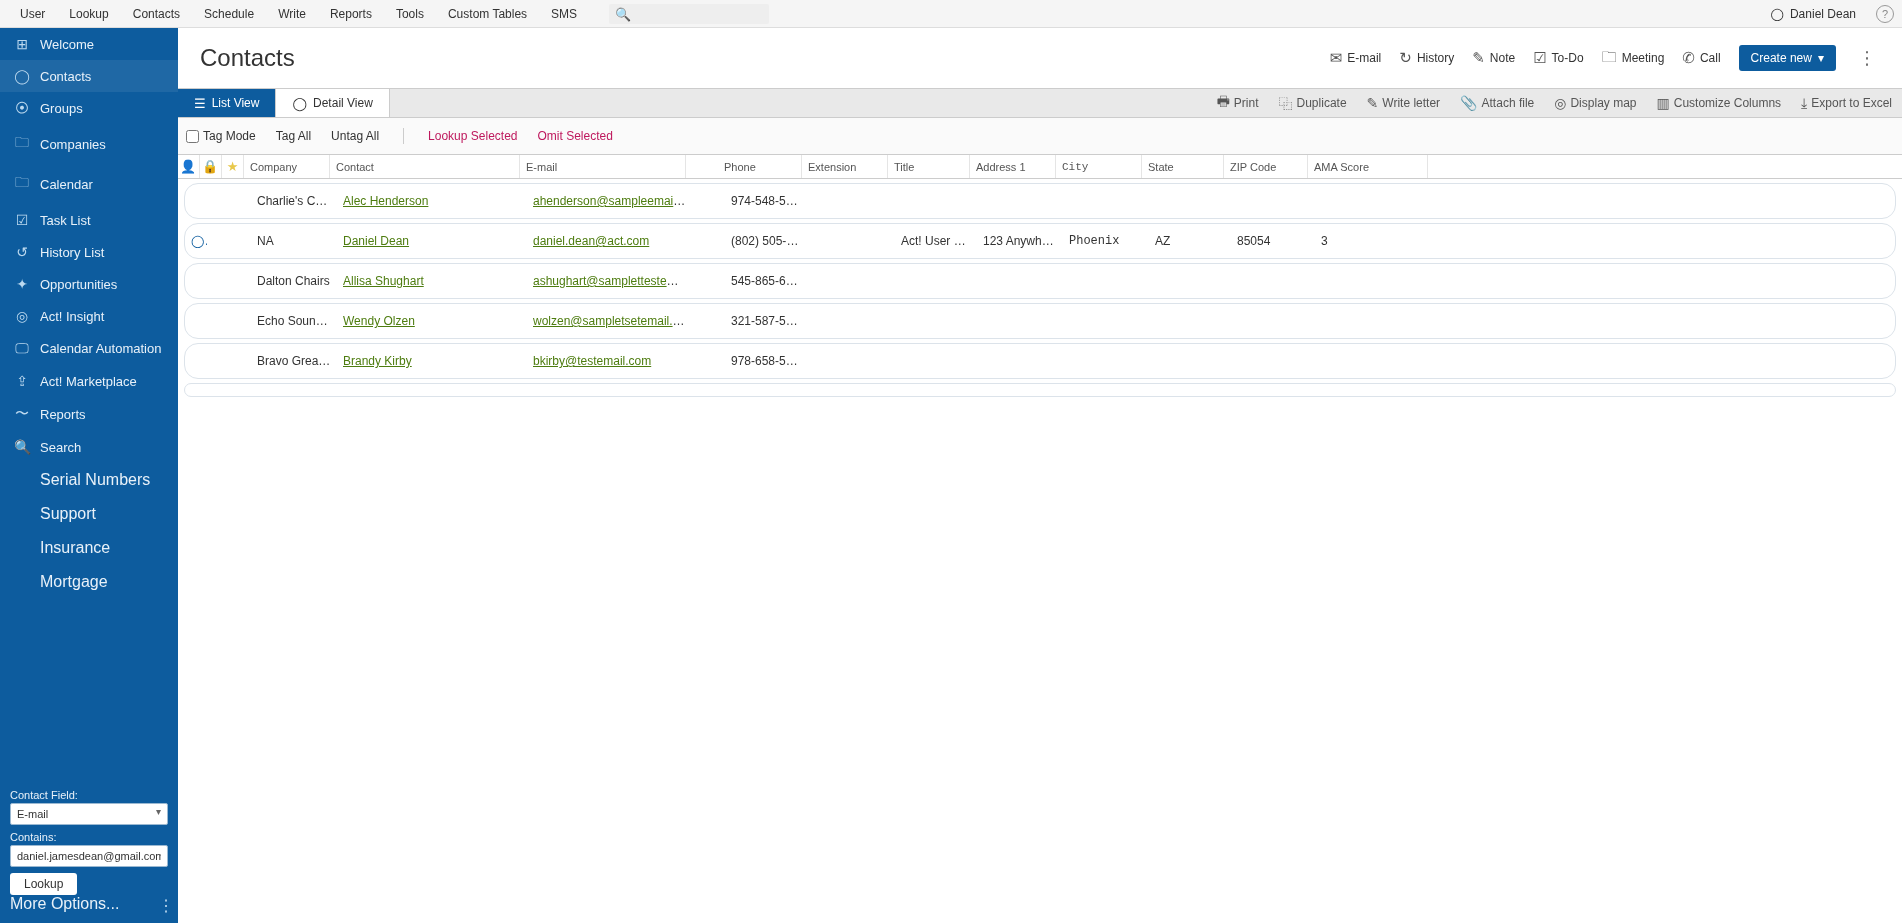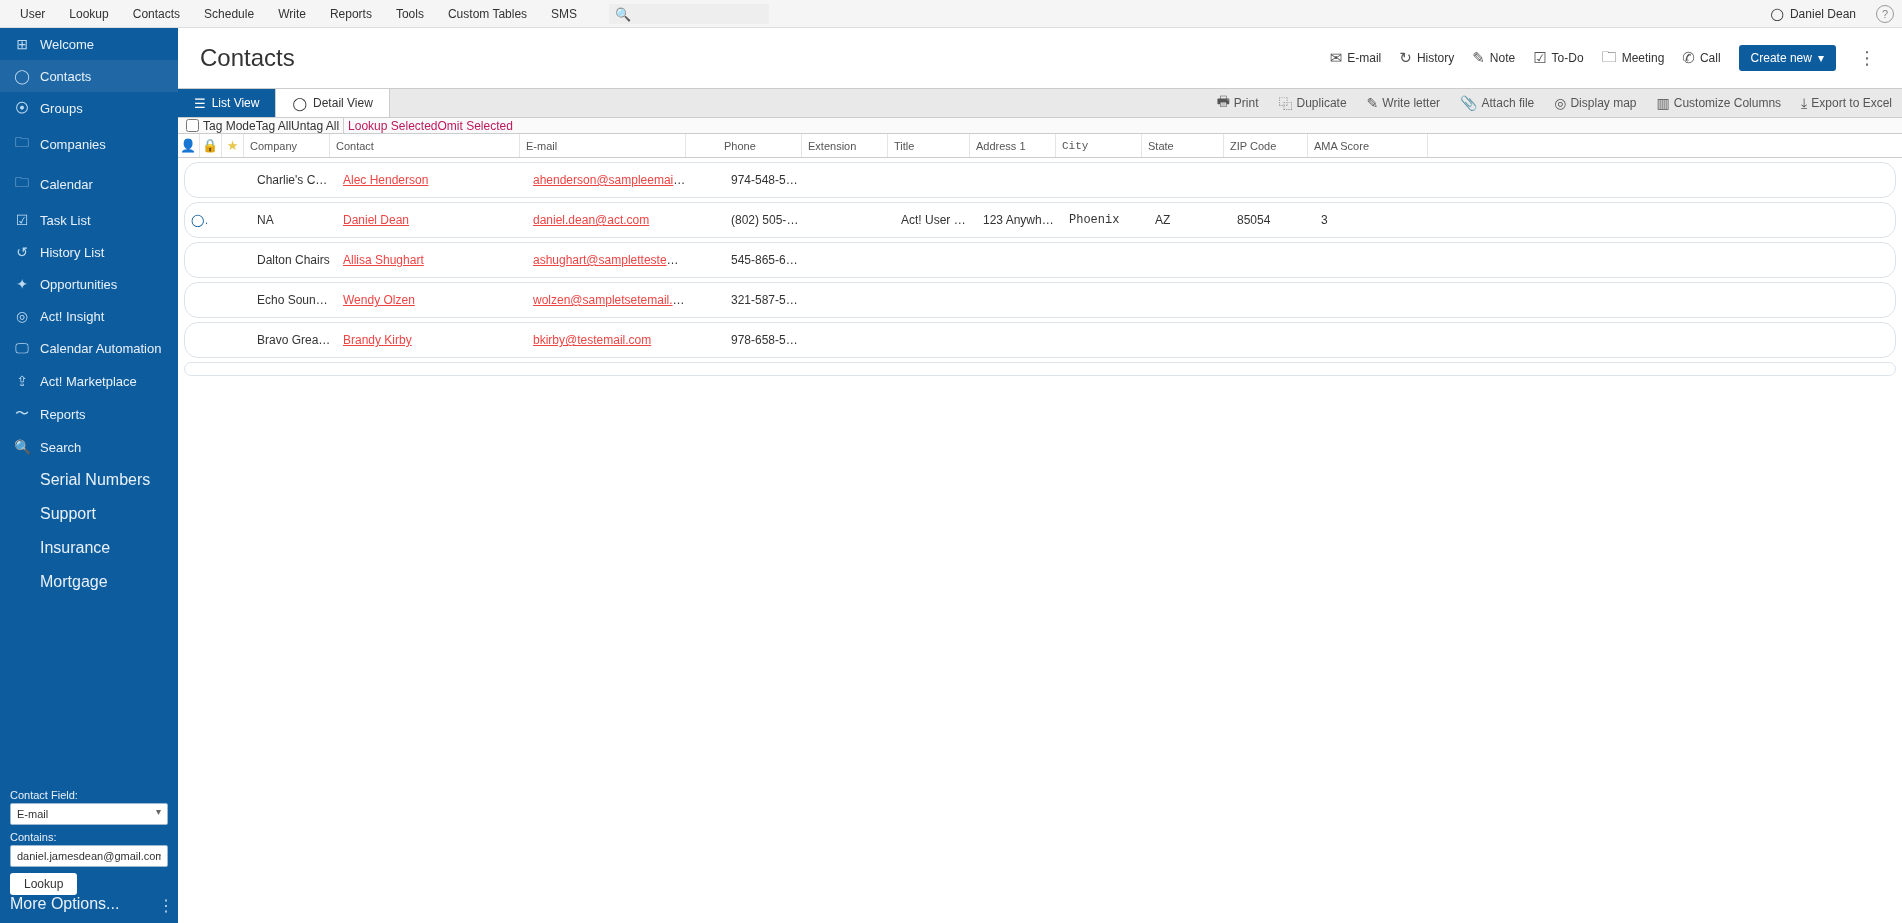--- a/index.html
+++ b/index.html
@@ -52,37 +52,37 @@
   
   .view-row { height: 30px; background:#e9e9e9; border-top:1px solid #ccc; border-bottom:1px solid #ccc; display:flex; align-items:stretch; }
   .view-row .tab { display:flex; align-items:center; gap:6px; padding:0 16px; font-size:12px; border-right:1px solid #ccc; cursor:pointer; }
   .view-row .tab.active { background:#0d5c9e; color:#fff; }
   .view-row .tab .ico{ font-size:13px;}
   .view-row .spacer{flex:1;}
   .view-row .toolbtn { display:flex; align-items:center; gap:4px; padding:0 10px; font-size:12px; color:#555; cursor:pointer; }
   .view-row .toolbtn .ico{font-size:14px;}
 
   
-  .tag-row { height:16px; border-bottom:1px solid #ccc; display:flex; align-items:center; padding:0 8px; font-size:12px; background:#fafafa; gap:0; }
+  .tag-row { height:37px; border-bottom:1px solid #ccc; display:flex; align-items:center; padding:0 8px; font-size:12px; background:#fafafa; gap:20px; }
   .tag-row .chk { display:flex; align-items:center; gap:4px; }
   .tag-row .chk input{ width:13px; height:13px;}
   .tag-row .sep { width:1px; height:16px; background:#ccc; margin:0 4px;}
   .tag-row .disabled { color:#be185d; }
 
   
   .table-wrap { flex:1; overflow:auto; padding: 0; }
   .grid-header { display:flex; height:24px; border-bottom:1px solid #ccc; font-size:11px; color:#555; background:#fff; }
   .grid-header .hcell { padding:4px 6px; border-right:1px solid #e5e5e5; display:flex; align-items:center; white-space:nowrap; overflow:hidden; }
   .grid-header .hicon { width:22px; justify-content:center; font-size:13px; }
   
   .grid-body { }
   .grid-row { display:flex; align-items:center; height:36px; border:1px solid #dce3ea; border-radius:14px; margin:4px 6px; font-size:12px; color:#333; background:#fff; overflow:hidden;}
   .grid-row .cell { padding: 0 6px; white-space:nowrap; overflow:hidden; text-overflow:ellipsis; }
   .grid-row .cell.iconcell { width:22px; text-align:center; color:#0d5c9e; }
-  .grid-row .link { color:#ef4444; text-decoration:underline; cursor:pointer;text-align:center; }
+  .grid-row .link { color:#4d7c0f; text-decoration:underline; cursor:pointer;text-align:center; }
   
   
   .col-icon1{width:24px;} .col-icon2{width:24px;} .col-icon3{width:24px;}
   .col-company{width:86px;}
   .col-contact{width:190px;}
   .col-email{width:166px;}
   .col-phone{width:84px;margin-left:32px;}
   .col-ext{width:86px;}
   .col-title{width:82px;}
   .col-addr{width:86px;}

